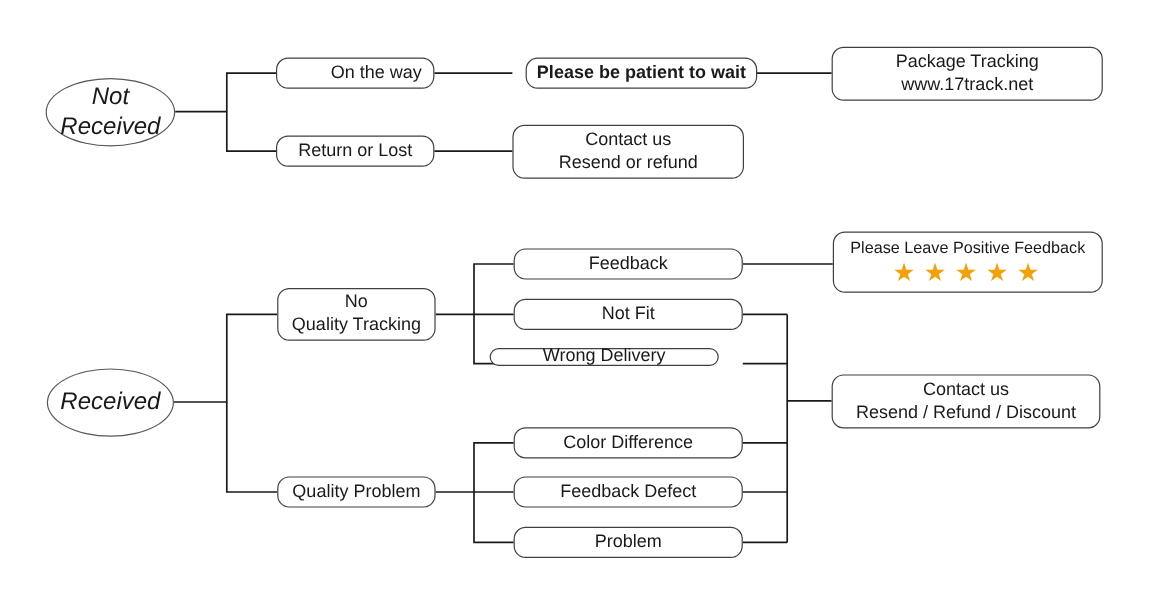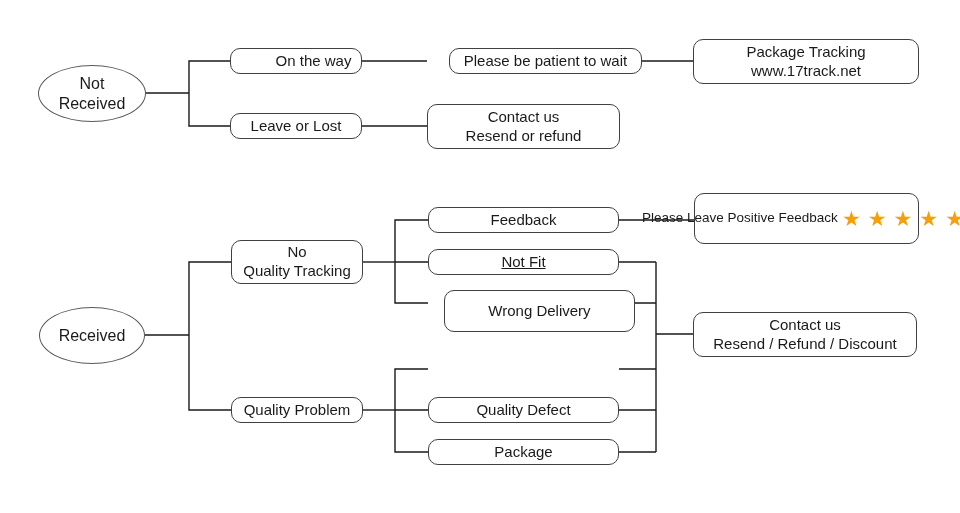--- a/index.html
+++ b/index.html
@@ -22,23 +22,24 @@
     border:1.5px solid var(--node_border,#404040);
     border-radius:10px;
     font-size:15px;line-height:1.25;
     white-space:pre-line;
   }
   .node .label{white-space:pre-line;}
   .ellipse{
     border-radius:50%;
     border-width:1.2px;
     border-color:var(--ellipse_border,#595959);
-    font-size:16px;
+    font-size:20px;
+    font-style:italic;
   }
-  .feedback{justify-content:center;padding:2px 4px;}
+  .feedback{flex-direction:column;justify-content:center;padding:2px 4px;}
   .feedback .label{font-size:13.5px;white-space:nowrap;}
   .stars{
     color:var(--star_color,#F5A009);
     font-size:21px;line-height:1;
     letter-spacing:7px;
     margin-top:1px;
     text-indent:4px;
     font-family:"DejaVu Sans",sans-serif;
   }
 </style>
@@ -70,31 +71,31 @@
 
   <div class="node ellipse" style="left:38px;top:65px;width:108px;height:57px;">
     <span class="label">Not
 Received</span>
   </div>
 
   <div class="node" style="left:230px;top:48px;width:132px;height:26px;padding-left:35px;">
     <span class="label">On the way</span>
   </div>
 
-  <div class="node" style="left:449px;top:48px;width:193px;height:26px;">
+  <div class="node" style="left:438px;top:48px;width:193px;height:26px;font-weight:bold;">
     <span class="label">Please be patient to wait</span>
   </div>
 
   <div class="node" style="left:693px;top:39px;width:226px;height:45px;align-items:center;">
     <span class="label">Package Tracking
 www.17track.net</span>
   </div>
 
   <div class="node" style="left:230px;top:113px;width:132px;height:26px;">
-    <span class="label">Leave or Lost</span>
+    <span class="label">Return or Lost</span>
   </div>
 
   <div class="node" style="left:427px;top:104px;width:193px;height:45px;">
     <span class="label">Contact us
 Resend or refund</span>
   </div>
 
   <div class="node ellipse" style="left:39px;top:307px;width:106px;height:57px;">
     <span class="label">Received</span>
   </div>
@@ -106,39 +107,42 @@
 
   <div class="node" style="left:428px;top:207px;width:191px;height:26px;">
     <span class="label">Feedback</span>
   </div>
 
   <div class="node feedback" style="left:694px;top:193px;width:225px;height:51px;">
     <span class="label">Please Leave Positive Feedback</span>
     <span class="stars">★★★★★</span>
   </div>
 
-  <div class="node" style="left:428px;top:249px;width:191px;height:26px;text-decoration:underline;">
+  <div class="node" style="left:428px;top:249px;width:191px;height:26px;">
     <span class="label">Not Fit</span>
   </div>
 
-  <div class="node" style="left:444px;top:290px;width:191px;height:42px;">
+  <div class="node" style="left:408px;top:290px;width:191px;height:15px;">
     <span class="label">Wrong Delivery</span>
   </div>
 
   <div class="node" style="left:693px;top:312px;width:224px;height:45px;">
     <span class="label">Contact us
 Resend / Refund / Discount</span>
   </div>
 
   <div class="node" style="left:231px;top:397px;width:132px;height:26px;">
     <span class="label">Quality Problem</span>
   </div>
 
+  <div class="node" style="left:428px;top:356px;width:191px;height:26px;">
+    <span class="label">Color Difference</span>
+  </div>
 
   <div class="node" style="left:428px;top:397px;width:191px;height:26px;">
-    <span class="label">Quality Defect</span>
+    <span class="label">Feedback Defect</span>
   </div>
 
   <div class="node" style="left:428px;top:439px;width:191px;height:26px;">
-    <span class="label">Package</span>
+    <span class="label">Problem</span>
   </div>
 
 </div>
 
 </body></html>

